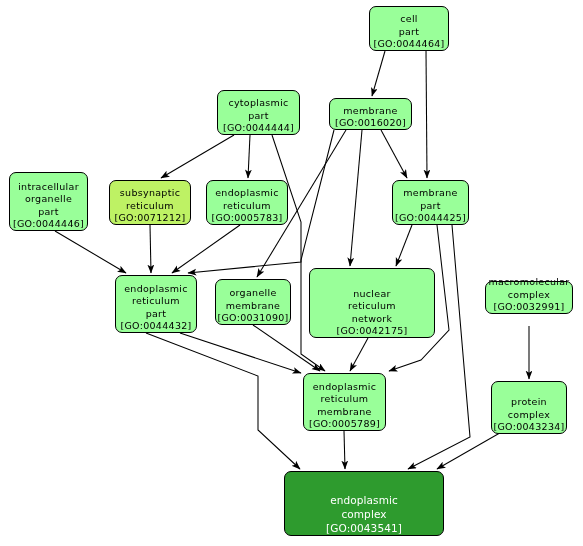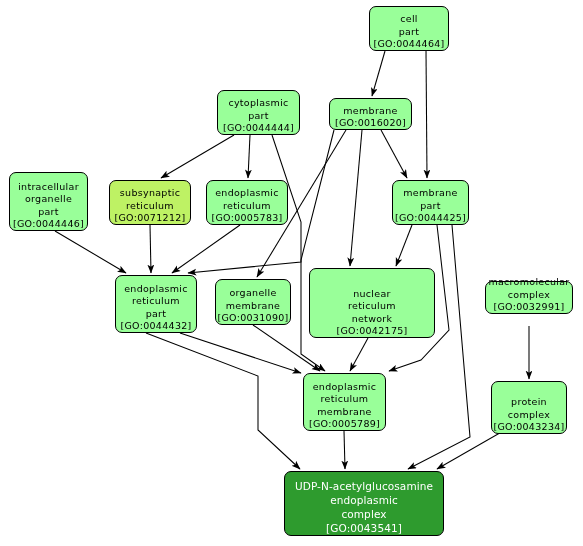--- a/index.html
+++ b/index.html
@@ -153,19 +153,18 @@
       <span class="ln">reticulum</span>
       <span class="ln">membrane</span>
       <span class="ln">[GO:0005789]</span>
     </div>
   <div class="node" style="left: 491px; top: 381px; width: 76px; height: 53px; background: rgb(153, 255, 153);">
       <span class="ln">protein</span>
       <span class="ln">complex</span>
       <span class="ln">[GO:0043234]</span>
     </div>
   <div class="node terminal" style="left: 284px; top: 471px; width: 160px; height: 65px; background: rgb(46, 155, 46); color: rgb(255, 255, 255);">
-      <span class="ln">UDP-N-acetylglucosamine</span>
       <span class="ln">endoplasmic</span>
       <span class="ln">complex</span>
       <span class="ln">[GO:0043541]</span>
     </div>
 
 </div>
 
 </body></html>

